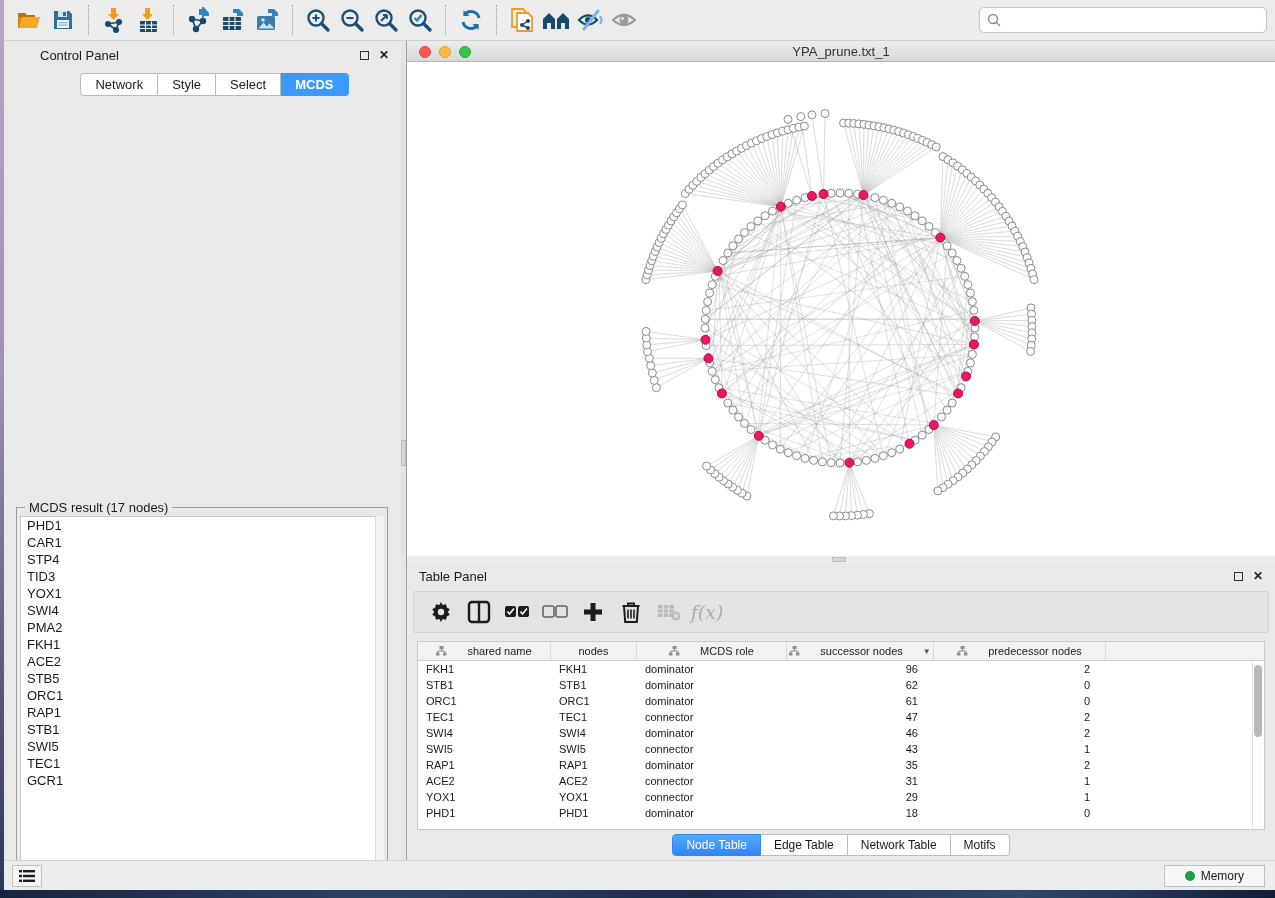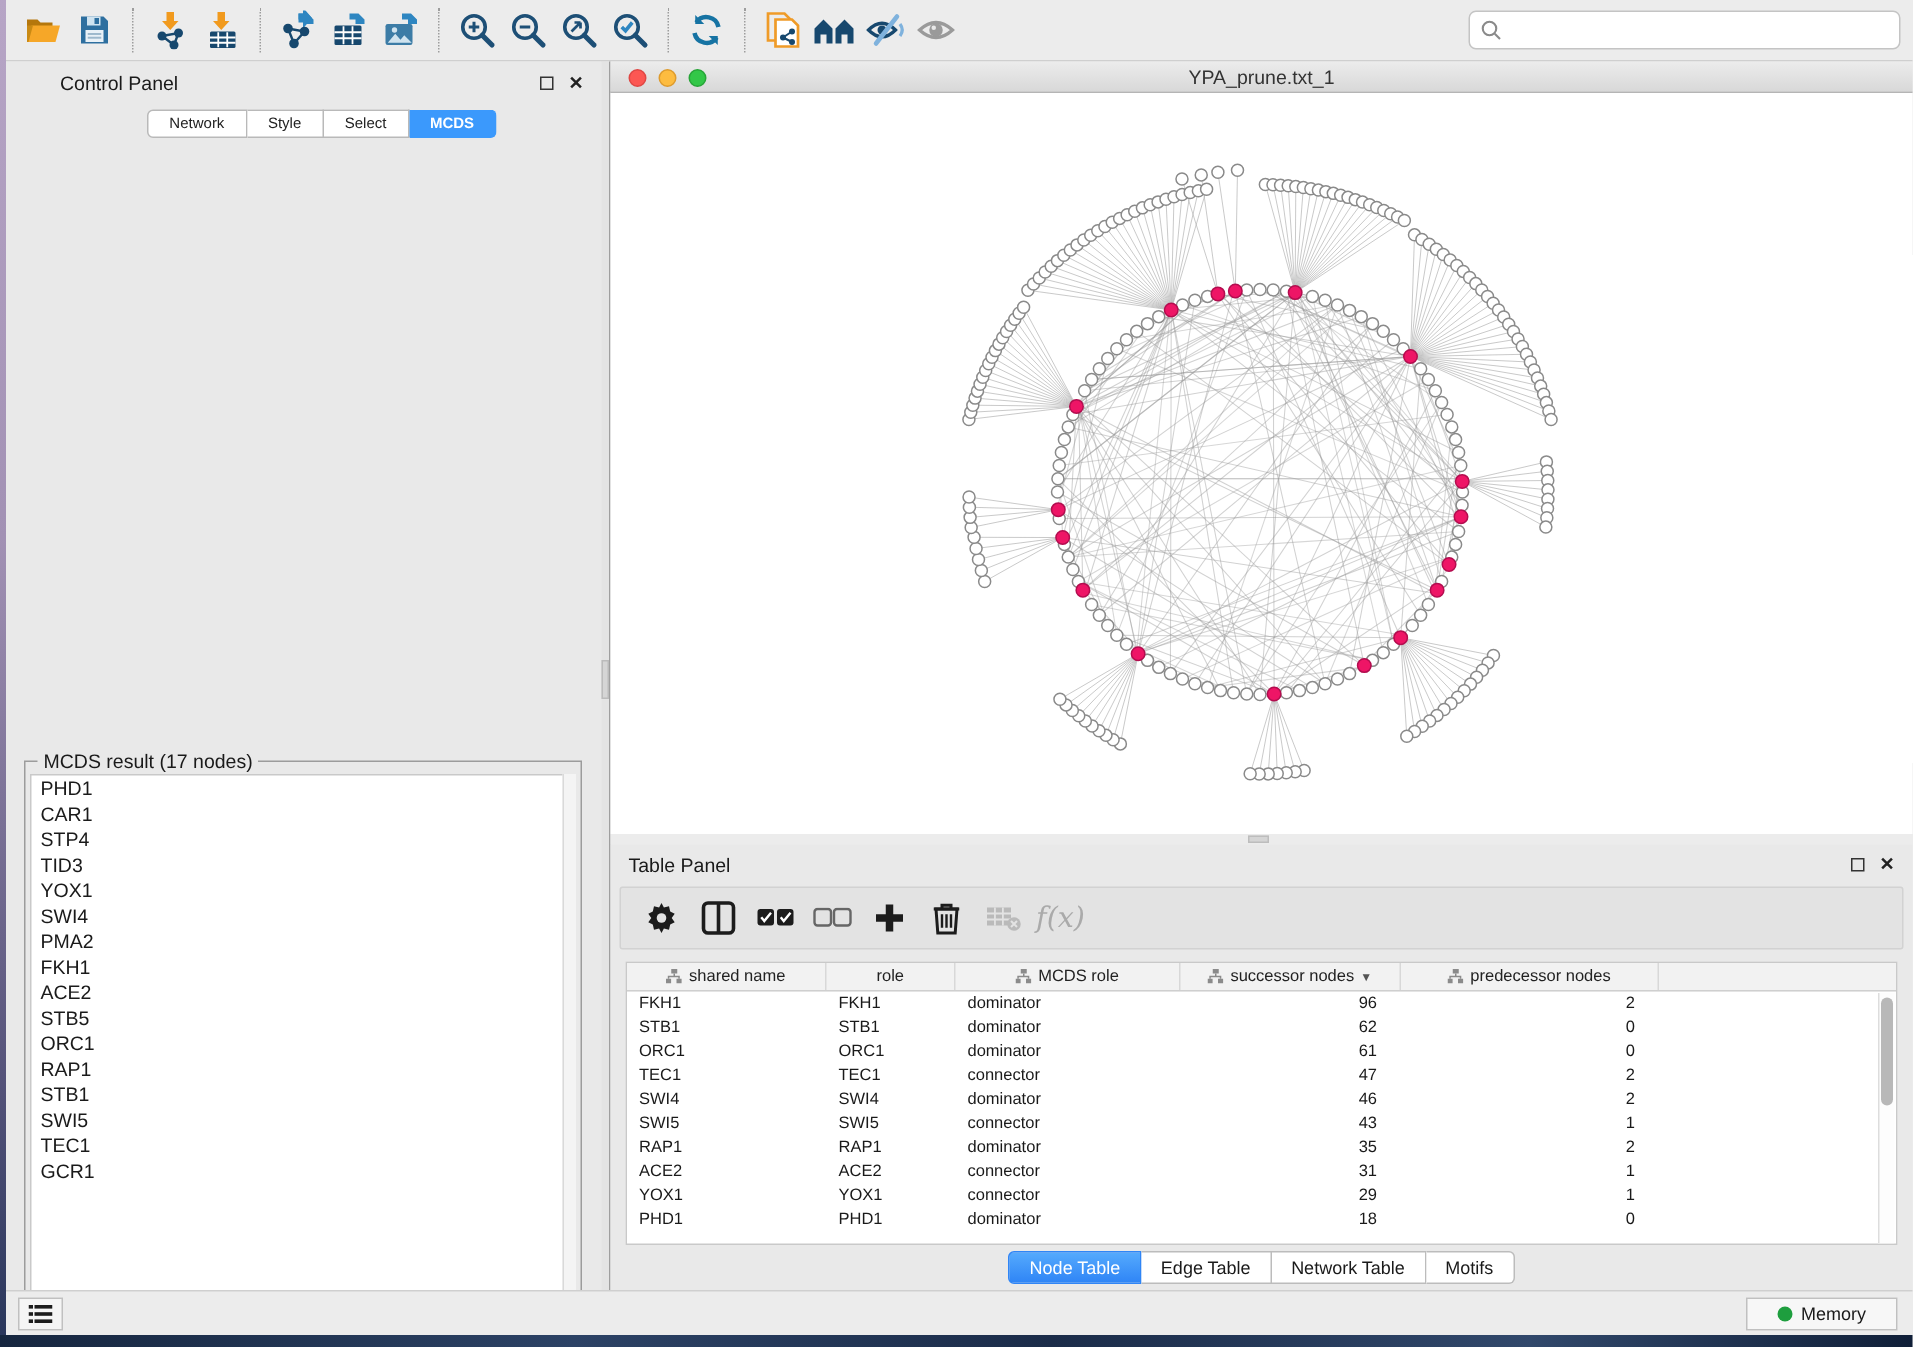--- a/index.html
+++ b/index.html
@@ -17,21 +17,21 @@
   #search-box { position:absolute; right:8px; top:7px; width:288px; height:26px; background:#fff; border:1px solid #c4c4c4; border-radius:5px; display:flex; align-items:center; padding-left:7px; }
   #search-box input { border:none; outline:none; flex:1; font-size:12px; background:transparent; margin-left:5px; }
 
   
   #control-panel { left:4px; top:41px; width:397px; height:821px; background:#e9e9e9;padding-left:24px; }
   #cp-header { display:flex; align-items:center; padding:0 12px; height:28px; font-size:13px; }
   #cp-header .spacer { flex:1; }
   .win-btn { font-size:12px; color:#222; margin-left:10px; cursor:pointer; line-height:1; }
   .sq-btn { width:9px; height:9px; border:1.5px solid #333; display:inline-block; cursor:pointer; margin-left:10px; }
   #cp-tabs { display:flex; justify-content:center; margin-top:4px; }
-  .cp-tab { font-size:10px; padding:3px 14px; background:#fff; border:1px solid #b9b9b9; border-left:none; cursor:pointer; color:#222; }
+  .cp-tab { font-size:13px; padding:3px 14px; background:#fff; border:1px solid #b9b9b9; border-left:none; cursor:pointer; color:#222; }
   .cp-tab:first-child { border-left:1px solid #b9b9b9; border-radius:4px 0 0 4px; }
   .cp-tab:last-child { border-radius:0 4px 4px 0; }
   .cp-tab.active { background:#3b99fc; color:#fff; border-color:#3b99fc; font-weight:bold; }
   #cp-inset { position:absolute; left:8px; top:54px; width:383px; height:404px; background:#ececec; border:1px solid #d2d2d2; border-radius:3px; }
   #opt-label { text-align:center; margin-top:24px; font-size:13px; }
   #opt-select { position:relative; margin:10px auto 0; width:312px; height:23px; background:#fff; border:1px solid #b9b9b9; border-radius:4px; font-size:13px; display:flex; align-items:center; padding-left:8px; cursor:pointer; }
   #opt-select .stepper { position:absolute; right:1px; top:1px; width:19px; height:19px; border-radius:3px; background:linear-gradient(180deg,#6db1fb,#2e7df0); display:flex; flex-direction:column; align-items:center; justify-content:center; color:#fff; font-size:7px; line-height:6px; }
   #cp-buttons { display:flex; justify-content:center; gap:12px; margin-top:12px; }
   .cp-btn { font-size:13px; background:#fff; border:1px solid #b5b5b5; border-radius:4px; padding:3px 14px; cursor:pointer; }
   .cp-btn.focused { border:1px solid #6ea4ee; box-shadow:0 0 0 3px #a9cbf6; }
@@ -58,21 +58,21 @@
 
   
   #table-panel { left:407px; top:563px; width:868px; height:297px; background:#e9e9e9; }
   #tp-header { display:flex; align-items:center; height:26px; padding:0 12px; font-size:13px; }
   #tp-header .spacer { flex:1; }
   #tp-toolbar { margin:2px 6px 0; height:42px; background:#e3e3e3; border:1px solid #d2d2d2; border-radius:2px; display:flex; align-items:center; padding-left:12px; gap:8px; }
   .tp-icon { width:30px; height:30px; display:flex; align-items:center; justify-content:center; cursor:pointer; }
   .fx { font-family:"DejaVu Serif",serif; font-style:italic; font-size:19px; color:#aaa; }
   #data-table { position:absolute; left:10px; top:78px; width:848px; height:189px; background:#fff; border:1px solid #c9c9c9; overflow:hidden; }
   #thead { display:flex; height:19px; background:#f2f2f2; border-bottom:1px solid #cfcfcf; font-size:11px; color:#222; }
-  .th { position:relative; display:flex; align-items:center; justify-content:center; border-right:1px solid #d8d8d8; gap:4px; cursor:pointer; }
+  .th { position:relative; display:flex; align-items:center; justify-content:center; border-right:1px solid #d8d8d8; gap:20px; cursor:pointer; }
   .th .tree { opacity:.65; }
   .trow { display:flex; height:16px; font-size:11px; align-items:center; }
   .td { padding:0 8px; white-space:nowrap; overflow:hidden; }
   .td.num { text-align:right; padding-right:16px; }
   #tbody-scroll { position:absolute; right:1px; top:20px; width:11px; height:167px; background:#fdfdfd; border-left:1px solid #ddd; }
   #tbody-scroll .thumb { position:absolute; left:1px; top:3px; width:8px; height:72px; background:#b8b8b8; border-radius:4px; }
   #tp-tabs { position:absolute; left:0; right:0; top:271px; display:flex; justify-content:center; }
   .tp-tab { font-size:12px; padding:3px 13px; background:#fff; border:1px solid #bcbcbc; border-left:none; cursor:pointer; }
   .tp-tab:first-child { border-left:1px solid #bcbcbc; border-radius:4px 0 0 4px; }
   .tp-tab:last-child { border-radius:0 4px 4px 0; }
@@ -920,21 +920,21 @@
         <div class="th" style="width: 133px;">
           <svg class="tree" width="11" height="10" viewBox="0 0 11 10">
             <rect x="3.5" y="0" width="4" height="3" fill="#555"></rect>
             <rect x="0" y="6.5" width="3.4" height="3" fill="#555"></rect>
             <rect x="7" y="6.5" width="3.4" height="3" fill="#555"></rect>
             <path d="M5.5 3 v2 M1.7 6.5 v-1.5 h7 v1.5" stroke="#555" fill="none"></path>
           </svg>
           <span>shared name</span>
         </div>
         <div class="th" style="width: 86px;">
-          <span>role</span>
+          <span>nodes</span>
         </div>
         <div class="th" style="width: 150px;">
           <svg class="tree" width="11" height="10" viewBox="0 0 11 10">
             <rect x="3.5" y="0" width="4" height="3" fill="#555"></rect>
             <rect x="0" y="6.5" width="3.4" height="3" fill="#555"></rect>
             <rect x="7" y="6.5" width="3.4" height="3" fill="#555"></rect>
             <path d="M5.5 3 v2 M1.7 6.5 v-1.5 h7 v1.5" stroke="#555" fill="none"></path>
           </svg>
           <span>MCDS role</span>
         </div>

